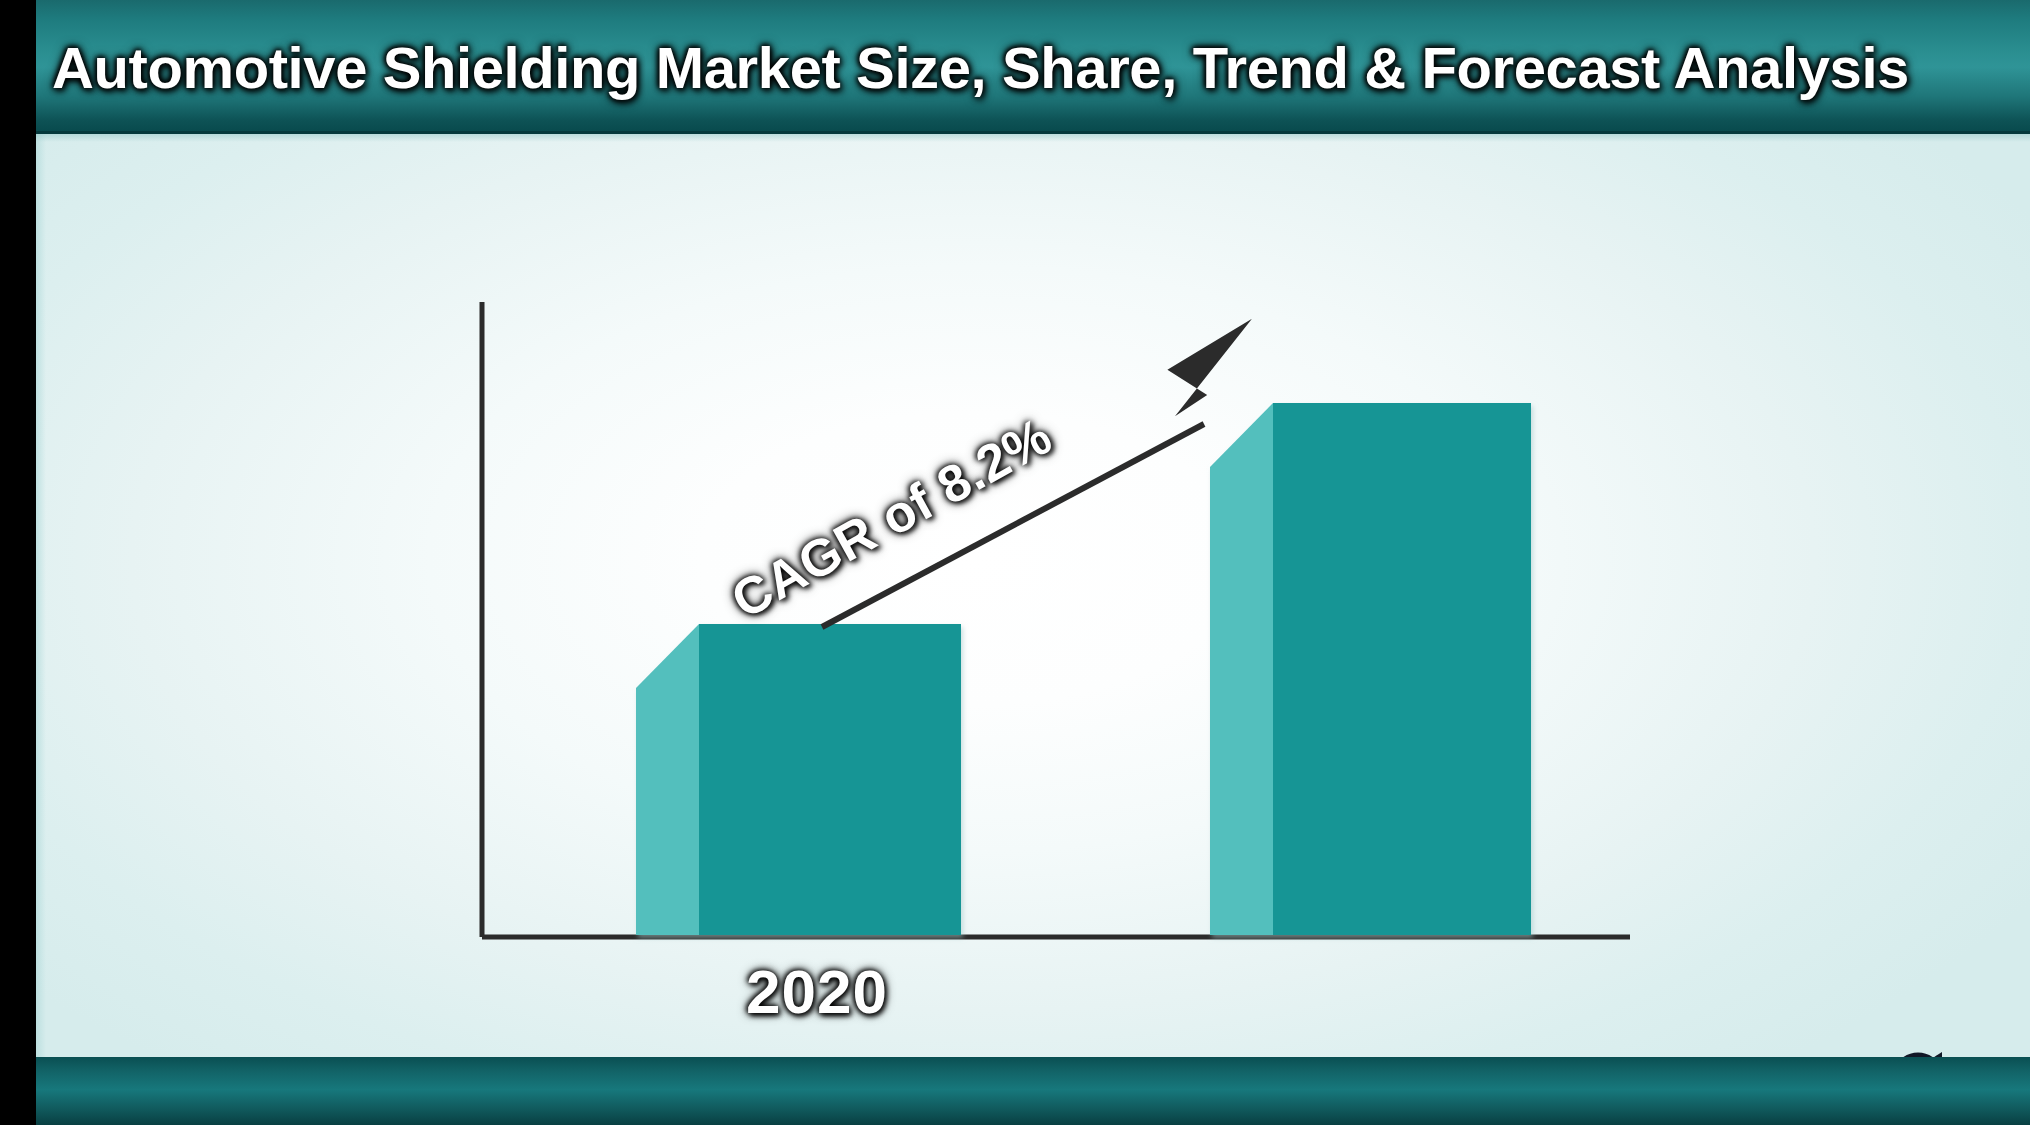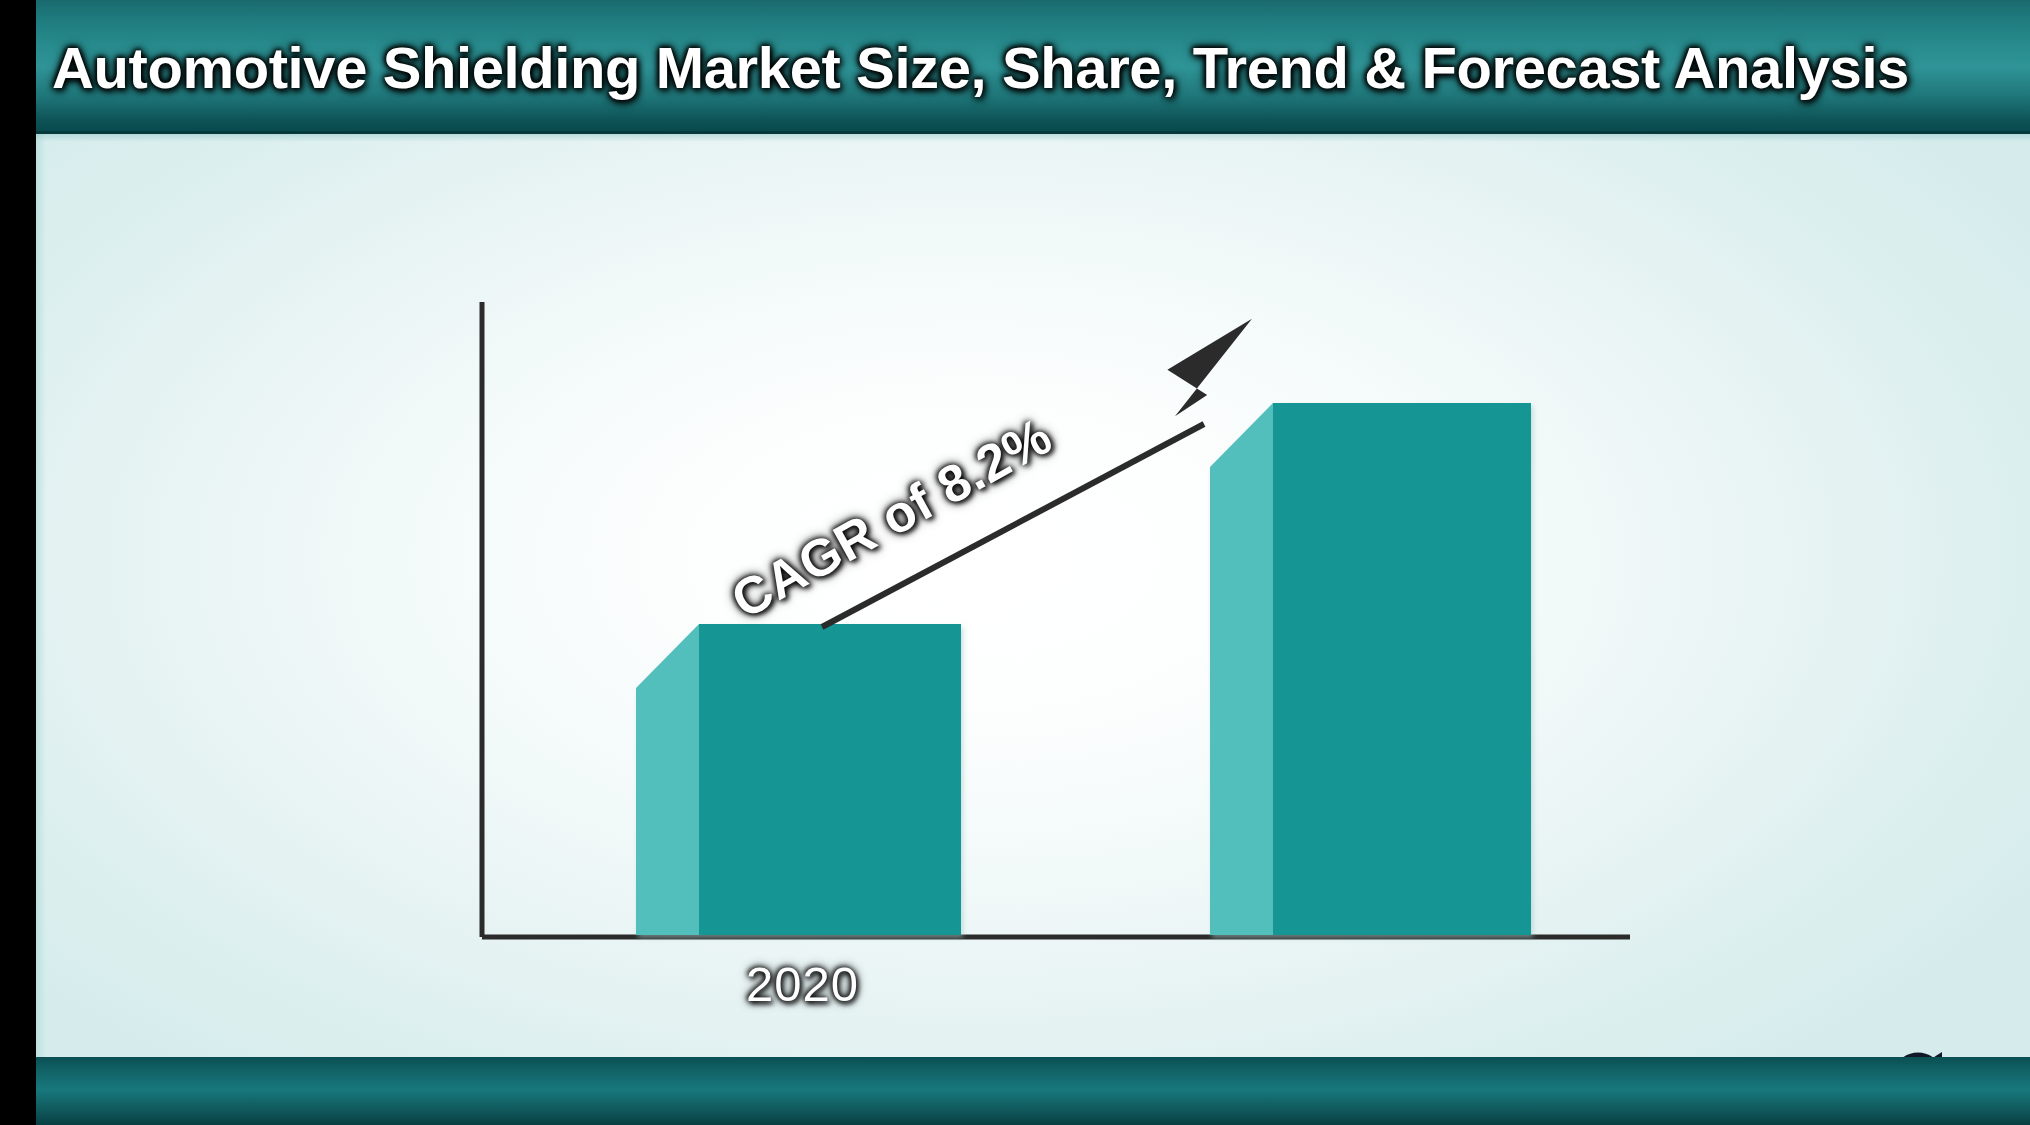--- a/index.html
+++ b/index.html
@@ -131,22 +131,22 @@
     top: 0px;
     width: 1994px;
     height: 923px;
   }
 
   
   .year-label {
     position: absolute;
     color: #ffffff;
     font-family: "Liberation Sans", sans-serif;
-    font-weight: normal;
-    font-size: 49px;
+    font-weight: bold;
+    font-size: 62px;
     letter-spacing: 1px;
     text-shadow:
       0 0 6px rgba(0,0,0,0.95),
       0 0 11px rgba(0,0,0,0.8),
       2px 3px 5px rgba(0,0,0,0.85),
       -2px -1px 4px rgba(0,0,0,0.6);
     white-space: nowrap;
   }
   #year-2020 { left: 710px; top: 822px; }
   #year-2025 { left: 1272px; top: 822px; }

